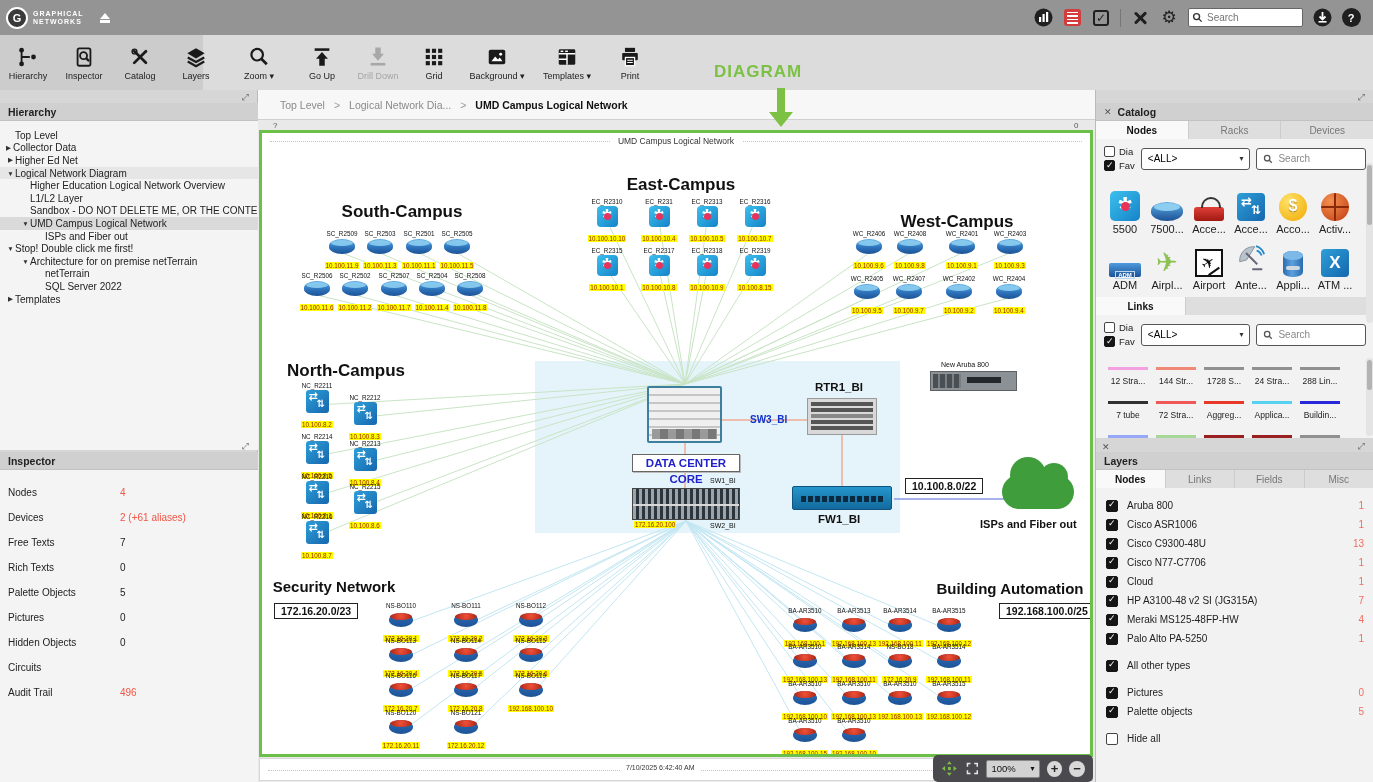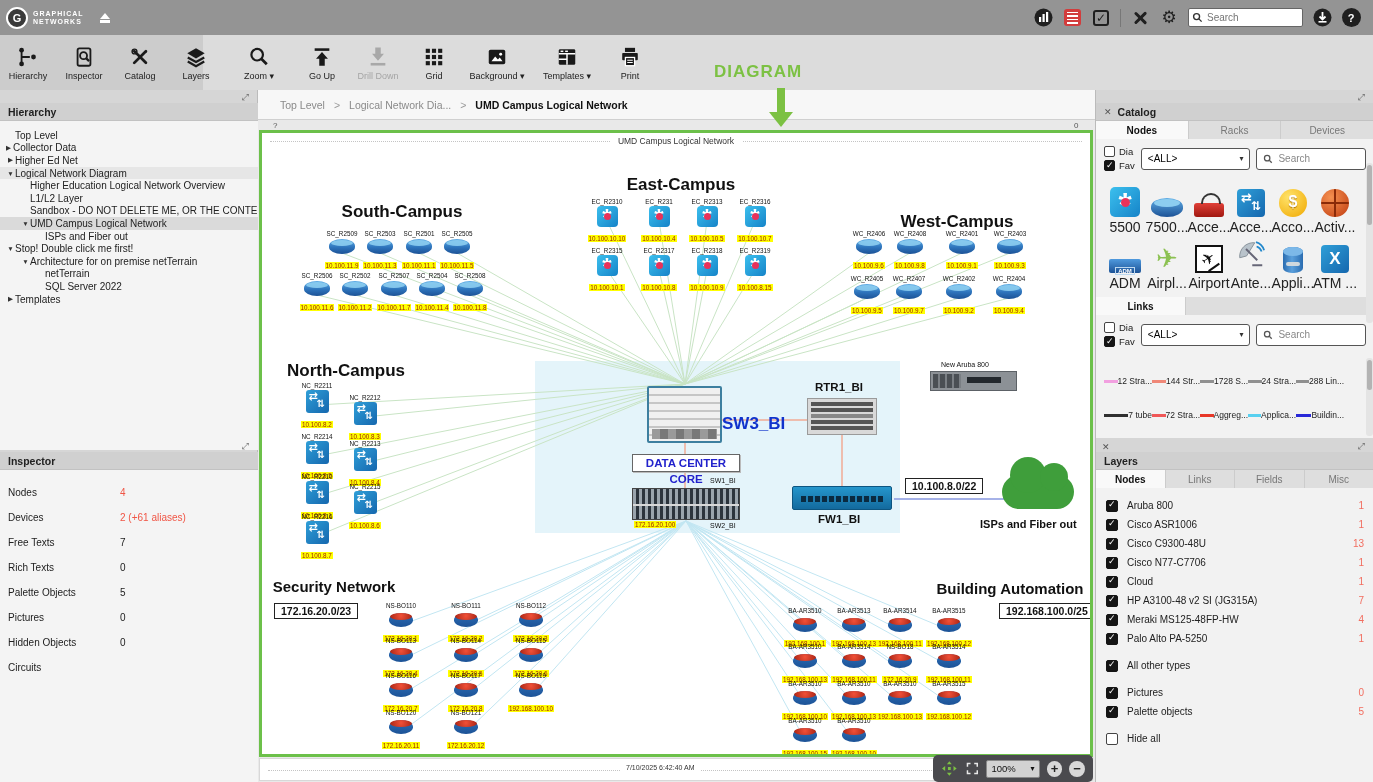--- a/index.html
+++ b/index.html
@@ -72,23 +72,23 @@
   .cbx.on{background:#151515;border-color:#151515;position:relative}
   .cbx.on::after{content:"✓";color:#fff;font-size:9px;position:absolute;left:1px;top:-1.5px}
   .cbx-lab{font-size:9.5px;color:#222}
   .cbx-col{display:flex;flex-direction:column;gap:3px}
   .cbx-line{display:flex;align-items:center;gap:4px}
   .selbox{height:22px;border:1.5px solid #555;border-radius:3px;background:#fff;display:flex;align-items:center;font-size:10px;padding:0 6px;gap:4px;cursor:pointer;flex:1}
   .selbox .chev{margin-left:auto;font-size:8px;color:#333}
   .srchbox{height:22px;border:1.5px solid #555;border-radius:3px;background:#fff;display:flex;align-items:center;font-size:10px;color:#888;padding:0 6px;gap:5px;cursor:text;flex:1}
   .cat-grid{display:flex;flex-wrap:wrap;padding:6px 4px 0 8px}
   .cat-item{width:42px;height:52px;display:flex;flex-direction:column;align-items:center;justify-content:flex-end;cursor:pointer;margin-bottom:4px}
-  .cat-item .clab{font-size:14px;color:#222;margin-top:2px;white-space:nowrap}
+  .cat-item .clab{font-size:11px;color:#222;margin-top:2px;white-space:nowrap}
   .link-grid{display:flex;flex-wrap:wrap;padding:8px 4px 0 8px}
-  .link-item{width:48px;height:34px;display:flex;flex-direction:row;align-items:center;cursor:pointer}
+  .link-item{width:48px;height:34px;display:flex;flex-direction:column;align-items:center;cursor:pointer}
   .link-item .lline{width:40px;height:3px;margin-top:6px}
   .link-item .llab{font-size:8.5px;color:#222;margin-top:6px;white-space:nowrap}
   .scrollbar{position:absolute;right:1px;width:7px;background:#e4e4e4;border-radius:3px}
   .sb-thumb{position:absolute;left:1px;width:5px;background:#b3b3b3;border-radius:3px}
   #lay-panel{position:absolute;left:0;top:362px;width:278px;height:330px;background:#f2f2f2;overflow:hidden}
   .lay-rows{padding:8px 10px 0 10px}
   .lay-row{display:flex;align-items:center;height:19px;font-size:10px;color:#222}
   .lay-row .cbx{margin-right:9px;width:12px;height:12px}
   .lay-row .lcount{margin-left:auto;color:#f26d5f}
   .lay-gap{height:8px}
@@ -139,21 +139,21 @@
   .stack::after{content:"";position:absolute;left:0;right:0;top:15px;height:2px;background:#d8d8d8}
   .fw{position:absolute;left:530px;top:353px;width:100px;height:24px;z-index:3;background:linear-gradient(180deg,#2596cc,#136a9e);border:1px solid #0d5580;border-radius:2px;cursor:pointer}
   .fw::after{content:"";position:absolute;left:8px;right:8px;top:9px;height:6px;background:repeating-linear-gradient(90deg,#0a2a40 0 5px,#1e7cb0 5px 7px)}
   .aruba{position:absolute;left:668px;top:238px;width:87px;height:20px;z-index:3;background:#8c9196;border:1px solid #5c6166;cursor:pointer}
   .aruba::before{content:"";position:absolute;left:2px;top:2px;bottom:2px;width:28px;background:repeating-linear-gradient(90deg,#4a4f54 0 5px,#7a7f84 5px 7px)}
   .aruba::after{content:"";position:absolute;left:36px;top:5px;width:34px;height:6px;background:#23282d}
   .cloud{position:absolute;left:740px;top:342px;width:72px;height:34px;background:#3f9e3b;border-radius:18px;z-index:3;cursor:pointer}
   .cloud::before{content:"";position:absolute;left:8px;top:-18px;width:36px;height:36px;border-radius:50%;background:#3f9e3b}
   .cloud::after{content:"";position:absolute;left:38px;top:-12px;width:28px;height:28px;border-radius:50%;background:#3f9e3b}
   .core-lab{position:absolute;z-index:4;font-weight:bold;white-space:nowrap}
-  #sw3-lab{left:460px;top:281px;font-size:17px;color:#1133cc}
+  #sw3-lab{left:488px;top:281px;font-size:10px;color:#1133cc}
   #rtr-lab{left:553px;top:248px;font-size:11.5px;color:#111}
   #dcc-box{position:absolute;left:370px;top:321px;width:108px;height:18px;z-index:4;background:#fff;border:1px solid #666;box-shadow:1px 1px 0 #bbb;color:#2222cc;font-weight:bold;font-size:11.5px;text-align:center;line-height:16px}
   #sw1-lab{left:448px;top:344px;font-size:7px;color:#111;font-weight:normal}
   #sw2-lab{left:448px;top:389px;font-size:7px;color:#111;font-weight:normal}
   #stackip-lab{left:372px;top:388px;font-size:6.3px;background:#ffff00;color:#9a1c00;font-weight:normal;padding:0 1px}
   #fw-lab{left:556px;top:380px;font-size:11.5px;color:#111}
   #aruba-lab{left:679px;top:228px;font-size:7px;color:#111;font-weight:normal}
   #cloud-lab{left:718px;top:385px;font-size:11px;color:#111}
   #wan-box{position:absolute;left:643px;top:345px;z-index:4}
 
@@ -465,20 +465,24 @@
             <span>Pictures</span>
             <span class="ival">0</span>
           </div>
           <div class="insp-row">
             <span>Hidden Objects</span>
             <span class="ival">0</span>
           </div>
           <div class="insp-row">
             <span>Circuits</span>
             <span class="ival"></span>
+          </div>
+          <div class="insp-row">
+            <span>Audit Trail</span>
+            <span class="ival red">496</span>
           </div>
         </div>
     </div>
   </div>
 
   <div id="right-col">
     <span class="expand-ico" style="position:absolute;right:8px;top:2px">⤢</span>
     <div id="cat-panel">
       <div class="panel-head">
         <span class="close-x">✕</span>

